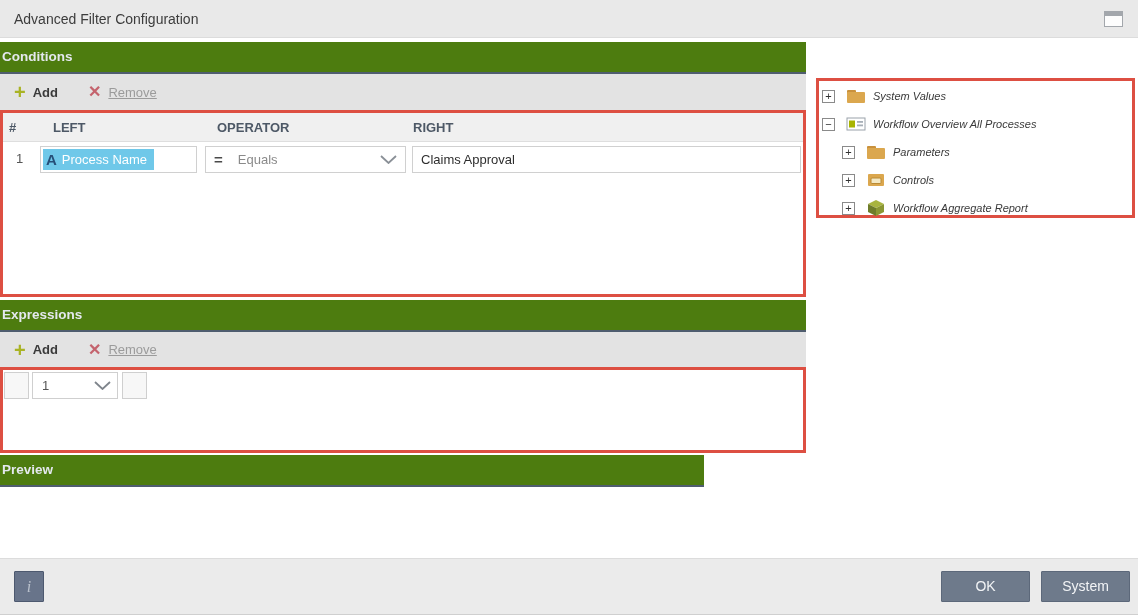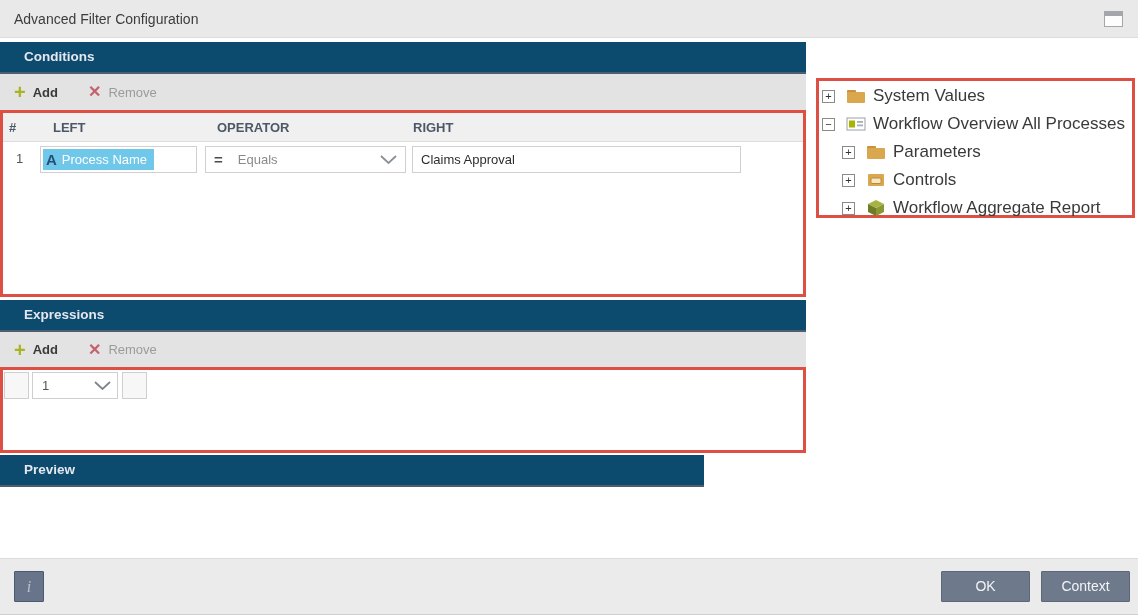--- a/index.html
+++ b/index.html
@@ -11,30 +11,30 @@
   .titlebar { position:absolute; left:0; top:0; width:1138px; height:38px;
     background:#e9e9e9; border-bottom:1px solid #dcdcdc; }
   .titlebar .title { position:absolute; left:14px; top:0; line-height:38px;
     font-size:14px; color:#3c3c3c; }
   .win-icon { position:absolute; right:15px; top:11px; width:19px; height:16px;
     background:#fdfdfd; border:1px solid #a3a7ac; cursor:pointer; }
   .win-icon::before { content:""; position:absolute; left:0; top:0; right:0; height:4px;
     background:#a3a7ac; }
 
   
-  .bar { position:absolute; height:32px; background:#0c4a6e; border-bottom:2px solid #4f5d6f;
-    color:#e4e8ee; font-size:13.5px; font-weight:bold; line-height:30px; padding-left:24px; }
+  .bar { position:absolute; height:32px; background:#4d7c0f; border-bottom:2px solid #4f5d6f;
+    color:#e4e8ee; font-size:13.5px; font-weight:bold; line-height:30px; padding-left:2px; }
 
   
   .toolbar { position:absolute; background:#e3e3e3; display:flex; align-items:center; }
   .tb-btn { display:flex; align-items:center; margin-left:14px; cursor:pointer; }
   .tb-btn .plus { color:#a9b324; font-size:20px; font-weight:bold; margin-right:7px; line-height:18px; }
   .tb-btn .cross { color:#c4636d; font-size:16px; font-weight:bold; margin-right:7px; line-height:18px; }
   .tb-btn .lbl { font-size:13px; color:#3a3a3a; font-weight:bold; }
-  .tb-btn.disabled .lbl { color:#9b9b9b; font-weight:normal; }
+  .tb-btn.disabled .lbl { color:#9b9b9b; font-weight:normal;text-decoration:underline; }
   .tb-btn.remove { margin-left:30px; }
 
   
   .redbox { position:absolute; border:3px solid #dd4f42; background:#fff; }
 
   
   .grid-head { position:absolute; left:0; top:0; right:0; height:29px; background:#f0f0f0;
     border-bottom:1px solid #dedede; }
   .grid-head span { position:absolute; top:0; line-height:29px; font-size:13px;
     font-weight:bold; color:#4d5866; }
@@ -43,40 +43,40 @@
     font-size:13px; color:#555; }
   .field { position:absolute; top:33px; height:27px; background:#fff;
     border:1px solid #d0d0d0; display:flex; align-items:center; }
   .field-left { left:37px; width:157px; padding:2px; }
   .token { display:flex; align-items:center; background:#6fc8e9; height:21px; padding:0 7px 0 3px; }
   .token .a-glyph { color:#264f78; font-weight:bold; font-size:15px; margin-right:5px; }
   .token .t-lbl { color:#fff; font-size:13px; }
   .field-op { left:202px; width:201px; padding:0 8px; cursor:pointer; }
   .eq-glyph { font-size:15px; font-weight:bold; color:#4a4a4a; }
   .op-lbl { font-size:13px; color:#8a8a8a; margin-left:15px; flex:1; }
-  .field-right { left:409px; width:329px; padding-left:8px; font-size:13px; color:#2e2e2e; }
+  .field-right { left:409px; width:389px; padding-left:8px; font-size:13px; color:#2e2e2e; }
 
   
   .mini-box { position:absolute; top:2px; width:25px; height:27px; background:#f7f7f7;
     border:1px solid #cfcfcf; }
   .expr-dd { position:absolute; left:29px; top:2px; width:86px; height:27px; background:#fff;
     border:1px solid #cfcfcf; display:flex; align-items:center; padding:0 6px 0 9px; cursor:pointer; }
   .expr-dd .dd-val { flex:1; font-size:13px; color:#555; }
 
   
   .preview-text { line-height:19px; font-size:13px; color:#5a5a5a; padding:0 3px; white-space:nowrap; }
 
   
   .tree-row { display:flex; align-items:center; height:28px; }
   .tree-row.lvl1 { padding-left:20px; }
   .expander { width:13px; height:13px; border:1px solid #8a8a8a; background:#fff;
     font-size:11px; line-height:10px; text-align:center; color:#333; margin:0 11px 0 3px;
     cursor:pointer; flex:none; }
   .tree-icon { width:20px; height:18px; margin-right:7px; flex:none; }
-  .tree-lbl { font-size:17px; color:#3a3a3a; white-space:nowrap; cursor:default; }
+  .tree-lbl { font-size:11px; color:#3a3a3a; white-space:nowrap; cursor:default;font-style:italic; }
 
   
   .footer { position:absolute; left:0; top:558px; width:1138px; height:57px;
     background:#ebebeb; border-top:1px solid #dcdcdc; border-bottom:1px solid #cfcfcf; }
   .btn { position:absolute; top:12px; height:31px; background:#6e7a8b; border:1px solid #5c687a;
     color:#f2f4f6; font-size:14px; text-align:center; line-height:29px; cursor:pointer; border-radius:1px; }
   .btn-ok { left:941px; width:89px; }
   .btn-cancel { left:1041px; width:89px; }
   .btn-info { left:14px; width:30px; font-family:"Liberation Serif", serif; font-style:italic;
     font-size:16px; color:#b9c0cb; background:#68748a; border-color:#4d596f; }
@@ -220,17 +220,17 @@
   </div>
 
   <div class="footer">
     <div class="btn btn-info">
       <span>i</span>
     </div>
     <div class="btn btn-ok">
       <span>OK</span>
     </div>
     <div class="btn btn-cancel">
-      <span>Context</span>
+      <span>System</span>
     </div>
   </div>
 
 </div>
 
 </body></html>

